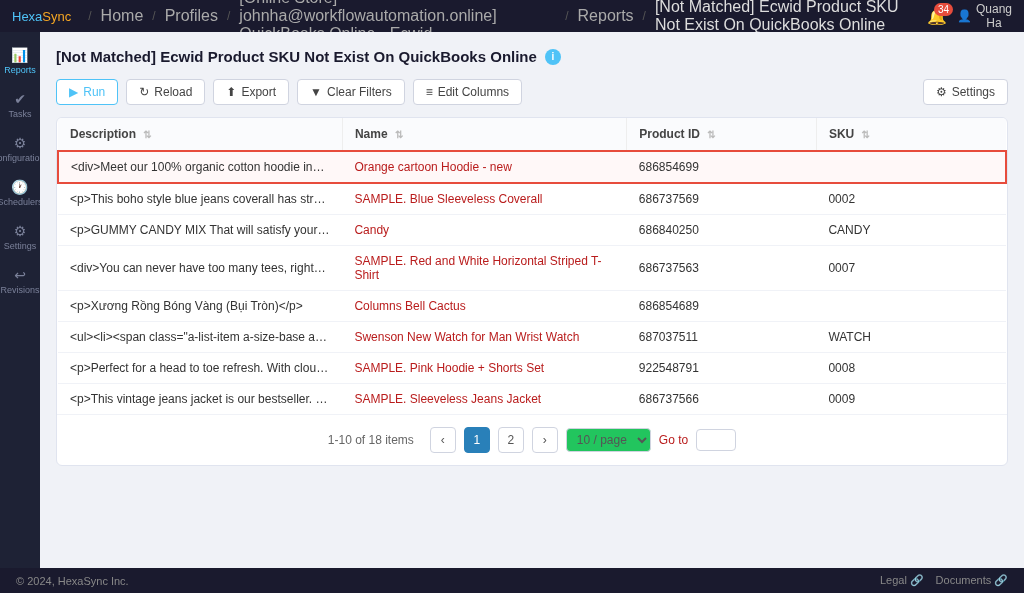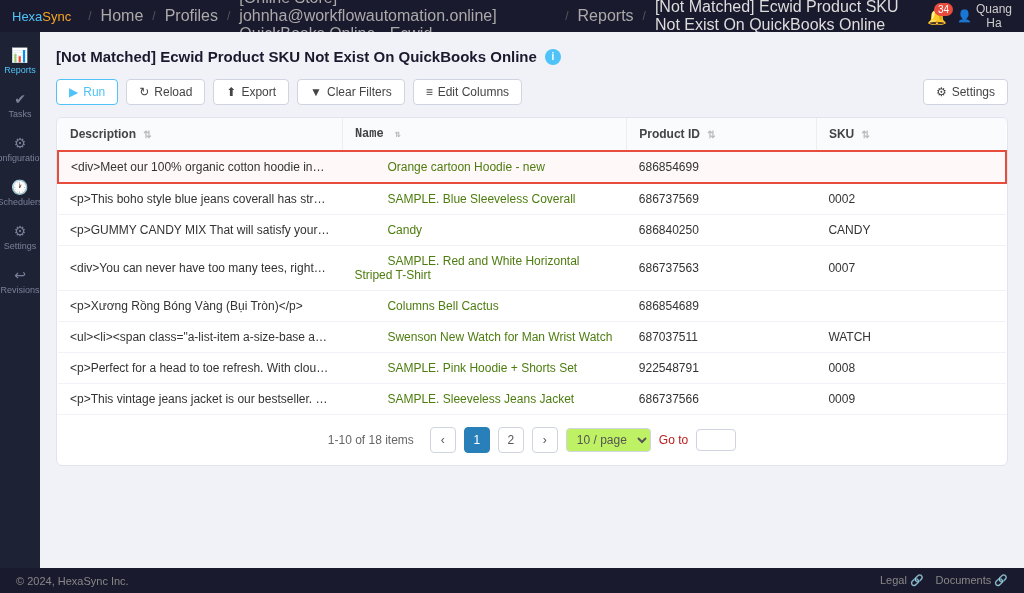--- a/index.html
+++ b/index.html
@@ -203,35 +203,34 @@
     .data-table th .sort-icon { color: #bbb; margin-left: 4px; font-size: 10px; }
     .data-table td {
       padding: 8px 12px;
       border-bottom: 1px solid #f0f2f7;
       vertical-align: middle;
       max-width: 0;
     }
     .data-table tr:last-child td { border-bottom: none; }
 
     .col-description { width: 30%; }
-    .col-name { width: 30%; font-family: Liberation Mono, monospace; }
+    .col-name { width: 30%; }
     .col-product-id { width: 20%; }
     .col-sku { width: 20%; }
 
     .cell-text {
       overflow: hidden;
       text-overflow: ellipsis;
       white-space: nowrap;
       display: block;
       max-width: 280px;
     }
     .name-link {
-      color: #4d7c0f;
+      color: #b91c1c;
       text-decoration: none;
-      margin-left: 33px;
     }
 
     
     .pagination-bar {
       display: flex;
       align-items: center;
       justify-content: center;
       padding: 12px;
       gap: 8px;
       font-size: 12px;
@@ -265,21 +264,21 @@
       font-size: 12px;
       color: #555;
     }
     .page-num-btn.active { background: #2980b9; color: white; border-color: #2980b9; }
     .page-size-select {
       border: 1px solid #d0d4e0;
       border-radius: 4px;
       padding: 3px 6px;
       font-size: 12px;
       color: #555;
-      background: #bef264;
+      background: #22c55e;
       cursor: pointer;
     }
     .goto-label { color: #b91c1c; }
     .goto-input {
       width: 40px;
       border: 1px solid #d0d4e0;
       border-radius: 4px;
       padding: 3px 6px;
       font-size: 12px;
       text-align: center;

